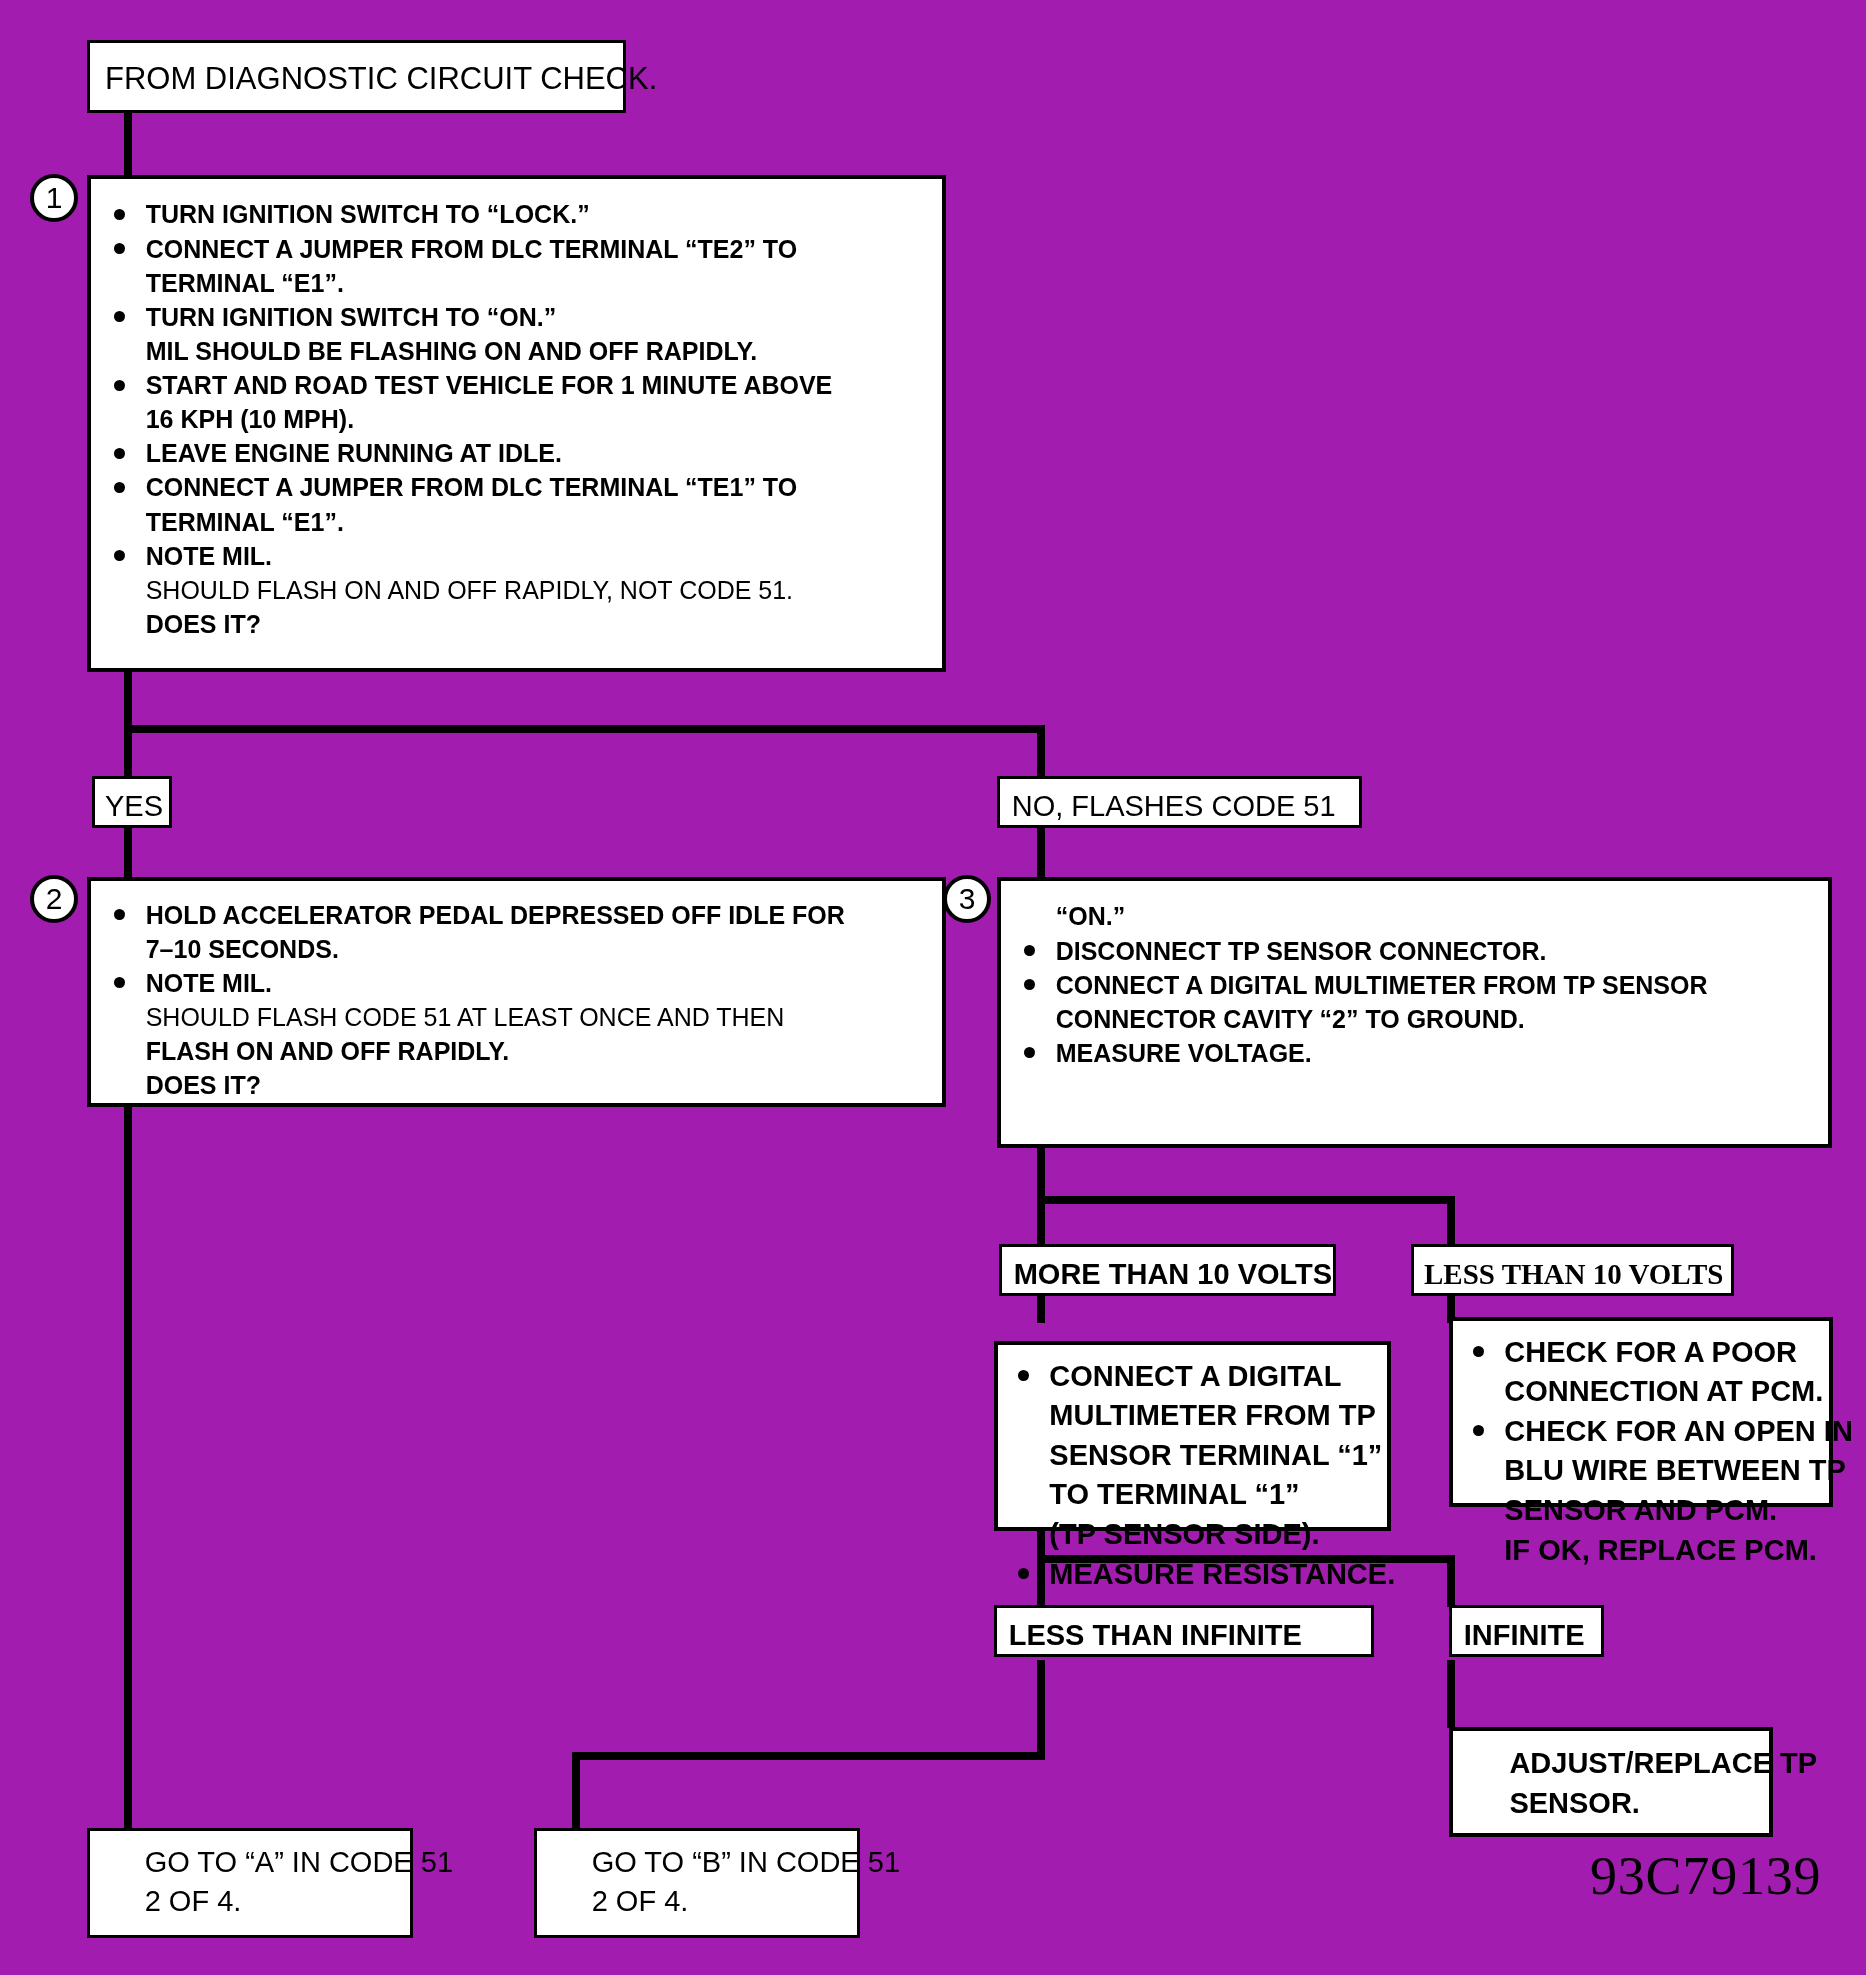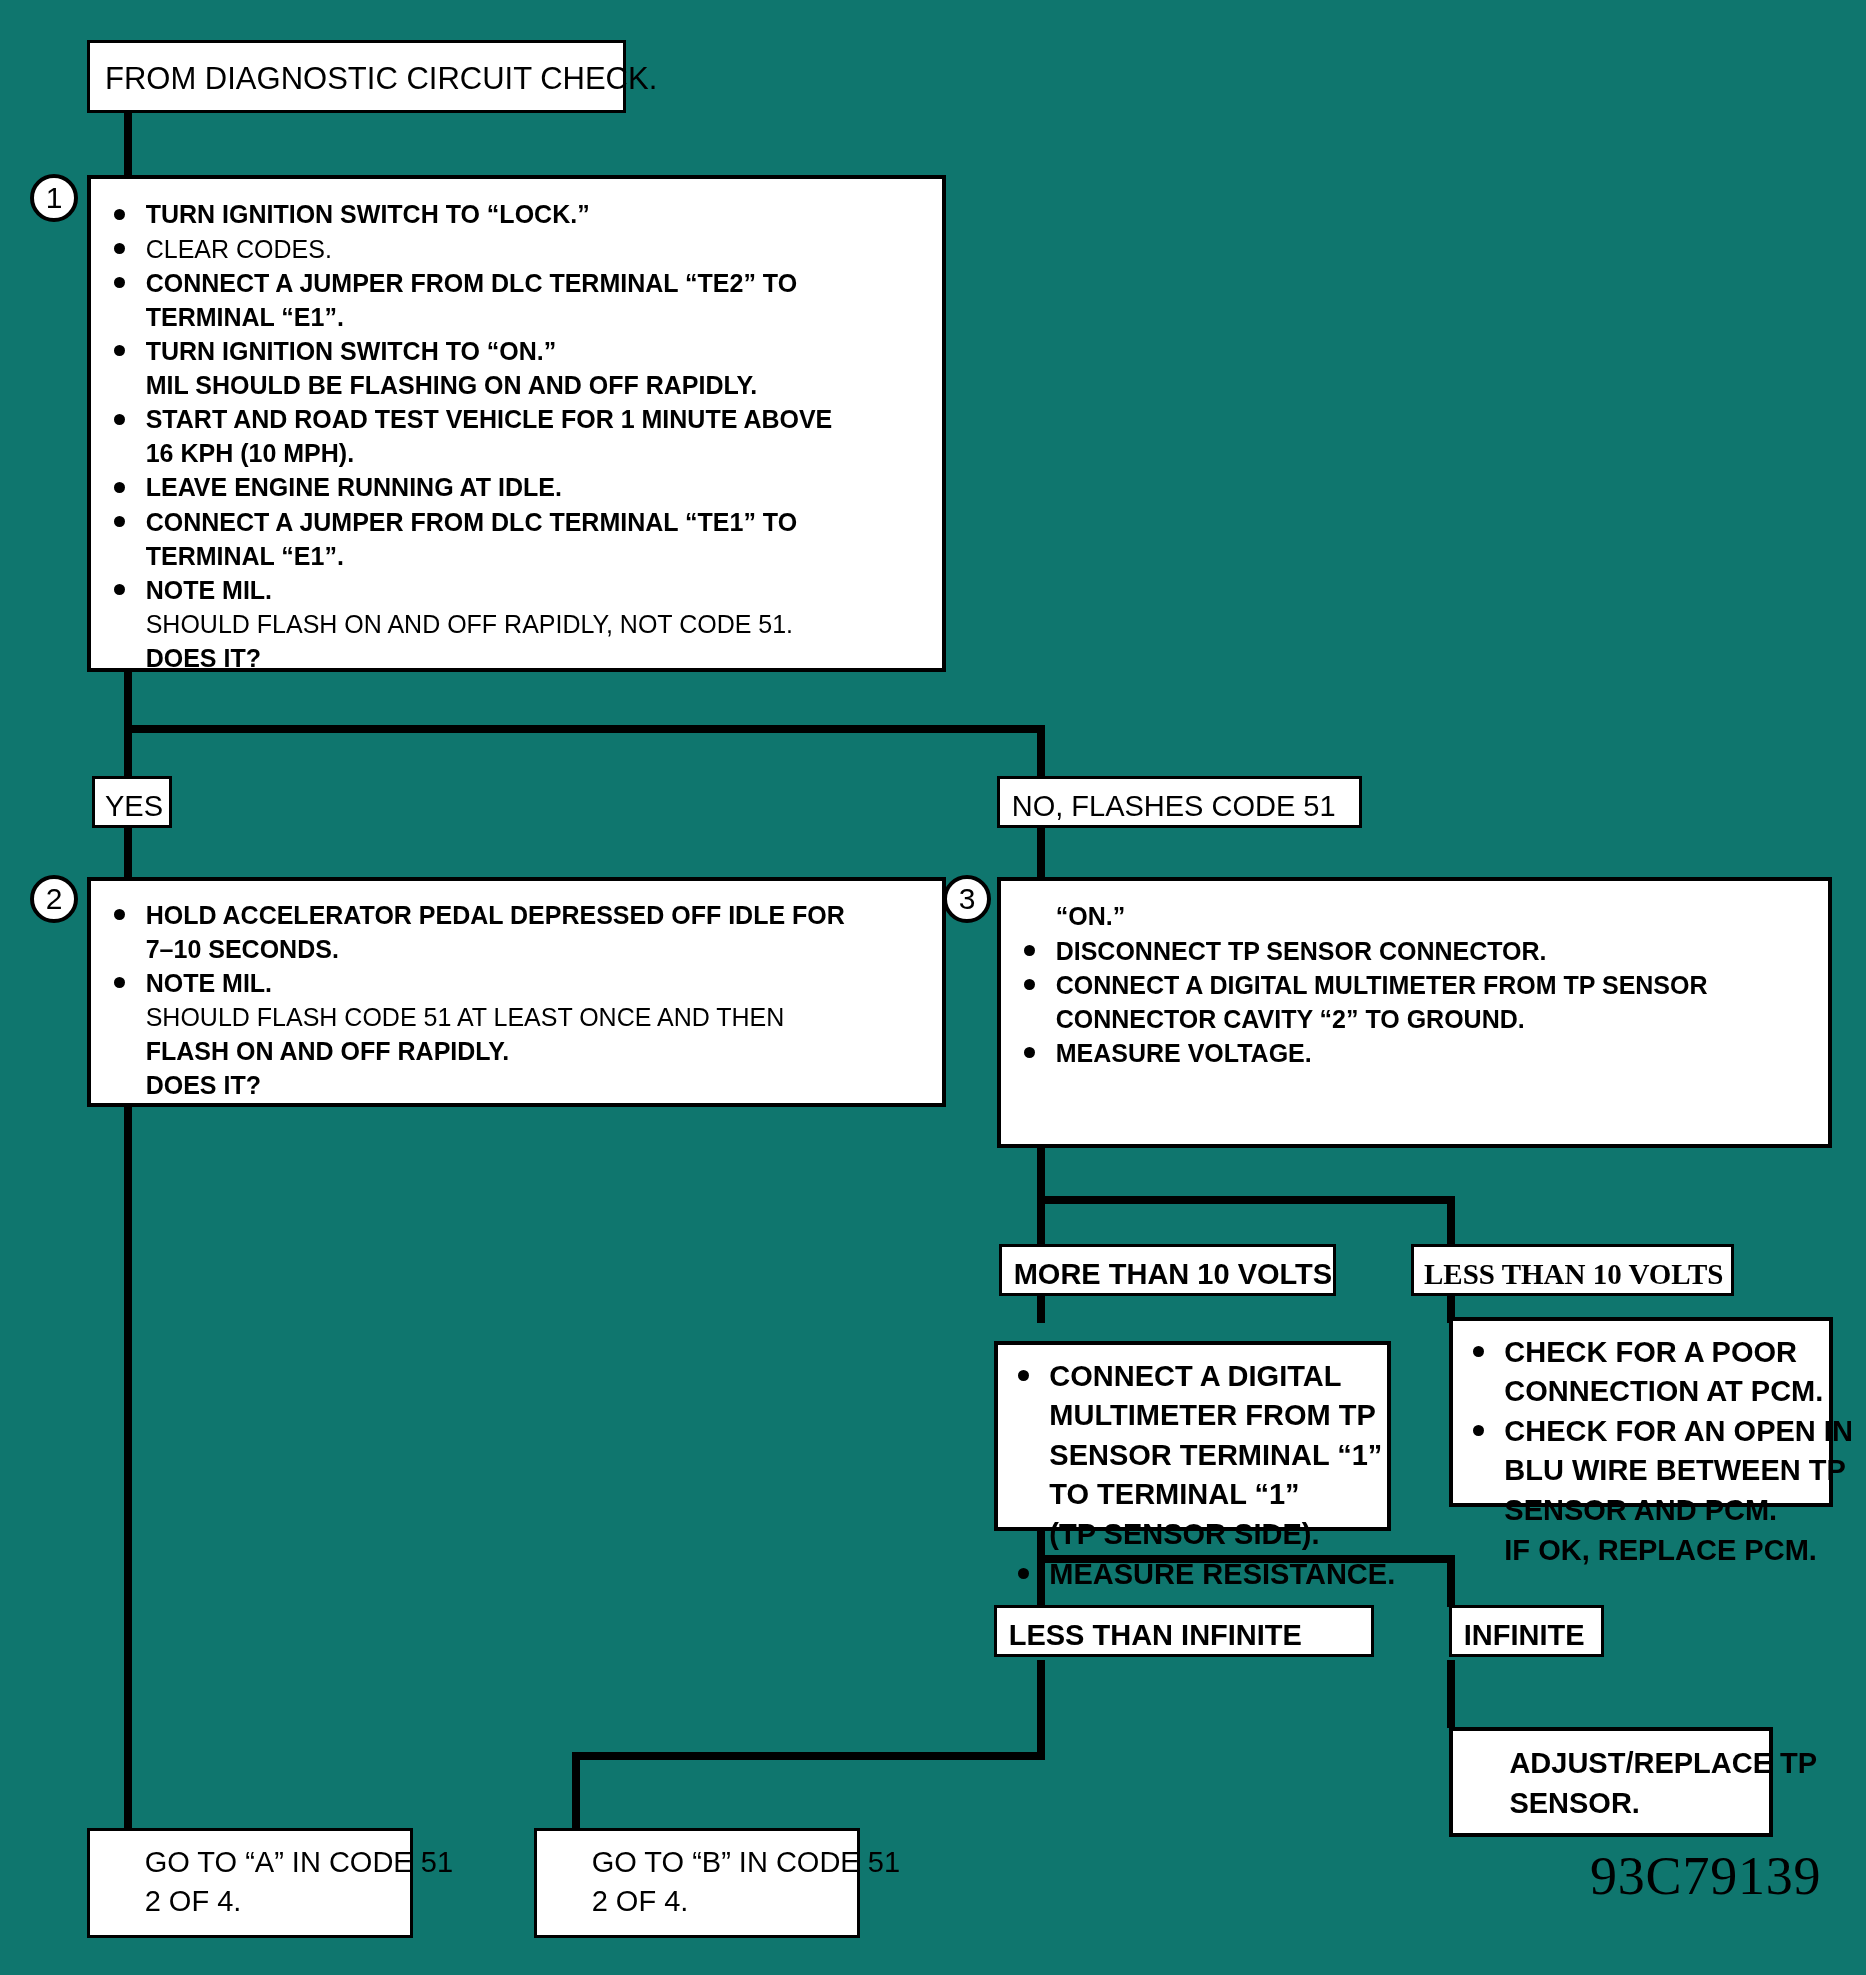--- a/index.html
+++ b/index.html
@@ -5,21 +5,21 @@
 <style>
   html, body {
     margin: 0;
     padding: 0;
     background: #ffffff;
   }
   #sheet {
     position: relative;
     width: 1867px;
     height: 1975px;
-    background: #0f766e;
+    background: #a21caf;
     font-family: "Liberation Sans", sans-serif;
     color: #000000;
     overflow: hidden;
   }
 
   
   .box {
     position: absolute;
     box-sizing: border-box;
     border: 4.2px solid #000;
@@ -132,21 +132,20 @@
       <div class="ln n">FROM DIAGNOSTIC CIRCUIT CHECK.</div>
     </div>
   </div>
 
   <div class="circle" style="left:30px; top:174px; width:48px; height:48px; line-height:40px; font-size:30px;">
     <span>1</span>
   </div>
   <div class="box" style="left:87px; top:175px; width:859px; height:497px;">
     <div class="lines t-step" style="left:11.7px; top:18.4px; right:8.3px;">
         <div class="ln b bullet-row"><span class="dot"></span><span>TURN IGNITION SWITCH TO “LOCK.”</span></div>
-        <div class="ln n bullet-row"><span class="dot"></span><span>CLEAR CODES.</span></div>
         <div class="ln b bullet-row"><span class="dot"></span><span>CONNECT A JUMPER FROM DLC TERMINAL “TE2” TO</span></div>
         <div class="ln b cont"><span>TERMINAL “E1”.</span></div>
         <div class="ln b bullet-row"><span class="dot"></span><span>TURN IGNITION SWITCH TO “ON.”</span></div>
         <div class="ln b cont"><span>MIL SHOULD BE FLASHING ON AND OFF RAPIDLY.</span></div>
         <div class="ln b bullet-row"><span class="dot"></span><span>START AND ROAD TEST VEHICLE FOR 1 MINUTE ABOVE</span></div>
         <div class="ln b cont"><span>16 KPH (10 MPH).</span></div>
         <div class="ln b bullet-row"><span class="dot"></span><span>LEAVE ENGINE RUNNING AT IDLE.</span></div>
         <div class="ln b bullet-row"><span class="dot"></span><span>CONNECT A JUMPER FROM DLC TERMINAL “TE1” TO</span></div>
         <div class="ln b cont"><span>TERMINAL “E1”.</span></div>
         <div class="ln b bullet-row"><span class="dot"></span><span>NOTE MIL.</span></div>

